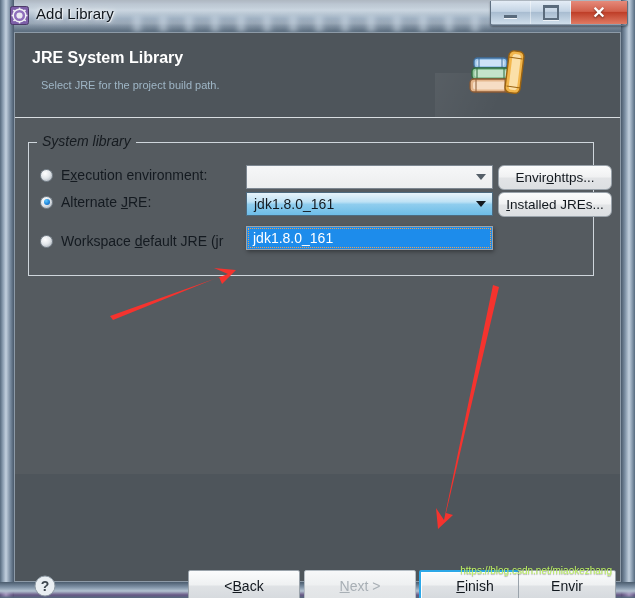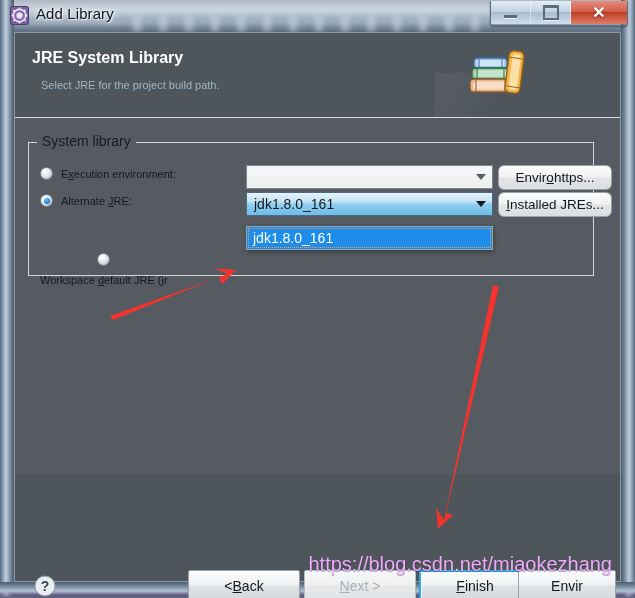--- a/index.html
+++ b/index.html
@@ -160,20 +160,21 @@
     width: 566px; height: 134px;
     border: 1px solid #cfd6dc;
     box-sizing: border-box;
   }
   #group-title {
     position: absolute; left: 22px; top: 16px;
     font-size: 14px; color: #161b20;
     background: #555b60;
     padding: 0 5px;
     line-height: 14px;
+    font-style: italic;
   }
 
   .row { position: absolute; left: 0; width: 100%; height: 26px; }
   .radio-wrap {
     position: absolute; left: 25px;
     display: flex; align-items: center; gap: 8px;
     cursor: default;
   }
   .radio {
     width: 13px; height: 13px; border-radius: 50%;
@@ -182,21 +183,21 @@
     box-sizing: border-box;
     position: relative;
     flex: none;
   }
   .radio.checked::after {
     content:"";
     position: absolute; left: 2.5px; top: 2.5px;
     width: 6px; height: 6px; border-radius: 50%;
     background: radial-gradient(circle at 35% 30%, #5ec8ff 0%, #1f82d8 60%, #0b5ea8 100%);
   }
-  .radio-label { font-size: 11px; color: #141a20; white-space: nowrap; }
+  .radio-label { font-size: 14px; color: #141a20; white-space: nowrap; }
   .radio-label u { text-decoration: underline; }
 
   
   .combo {
     position: absolute;
     height: 24px;
     box-sizing: border-box;
     border: 1px solid #7d8791;
     display: flex; align-items: center;
   }
@@ -296,21 +297,21 @@
     box-shadow: inset 0 0 0 1px #ffffff;
   }
   #btn-back   { left: 173px; }
   #btn-next   { left: 289px; }
   #btn-finish { left: 404px; }
   #btn-cancel { left: 503px; width: 98px; }
 
   
   #watermark {
     position: absolute; right: 8px; bottom: 5px;
-    font-size: 20px; color: #f0abfc;
+    font-size: 10px; color: #bef264;
     text-shadow: 0 1px 1px rgba(0,0,0,.35);
     white-space: nowrap;
   }
 
   
   #arrows {
     position: absolute; left: 0; top: 0;
     width: 635px; height: 598px;
     pointer-events: none;
     z-index: 90;
@@ -429,21 +430,21 @@
             </span>
         </div>
         <div class="sidebtn" style="top:2px;">
             <span></span>
             <u>I</u>
             <span>nstalled JREs...</span>
           </div>
       </div>
 
       <div class="row" style="top:115px;">
-        <div class="radio-wrap" style="top:20px;flex-direction:column;">
+        <div class="radio-wrap" style="top:0;">
           <span class="radio"></span>
           <span class="radio-label"><span>Workspace </span><u>d</u><span>efault JRE (jr</span></span>
         </div>
       </div>
 
       <div id="dropdown" style="top:108px;">
         <div class="dd-item sel">jdk1.8.0_161</div>
       </div>
 
       <div id="btn-rule"></div>

